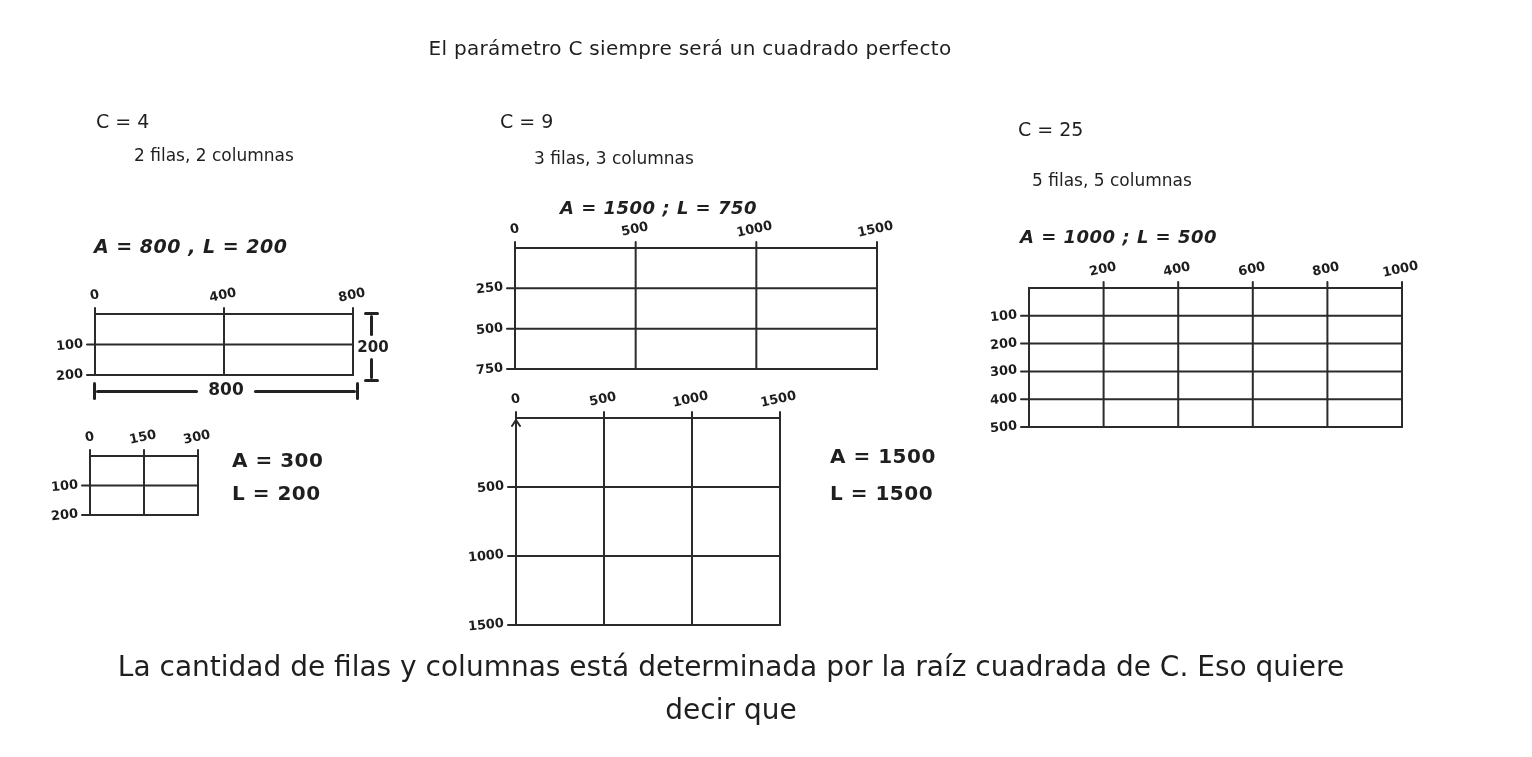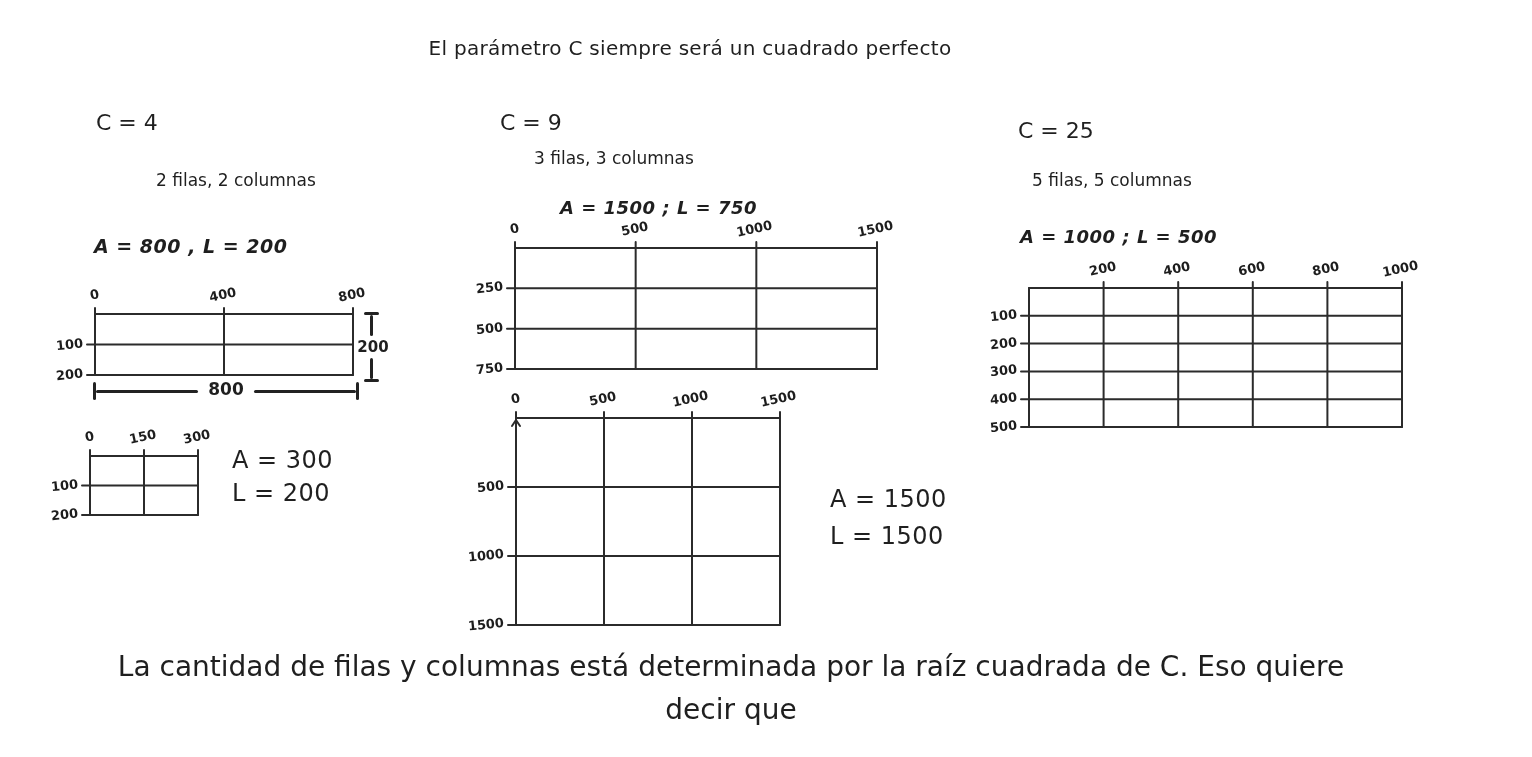--- a/index.html
+++ b/index.html
@@ -6,21 +6,21 @@
   body{
     width:1532px;height:757px;background:#ffffff;
     font-family:"DejaVu Sans",sans-serif;color:#1f1f1f;
     position:relative;overflow:hidden;
   }
   .abs{position:absolute;}
   .title{
     left:0;top:36px;width:1380px;text-align:center;
     font-size:20px;letter-spacing:.3px;
   }
-  .c-label{font-size:22px;}
+  .c-label{font-size:19px;}
   .sub-label{font-size:17px;}
   .param-label{font-size:19px;font-weight:700;letter-spacing:.5px;font-style:italic;}
 
   
   .grid{position:absolute;}
   .grid svg{position:absolute;left:0;top:0;overflow:visible;}
   .grid svg line{stroke:#2b2b2b;stroke-width:2;stroke-linecap:round;}
   .tick{
     position:absolute;font-size:13px;font-weight:700;color:#1d1d1d;
     white-space:nowrap;
@@ -31,44 +31,44 @@
   
   .dim-h{position:absolute;display:flex;align-items:center;}
   .dh-end{width:3px;height:18px;background:#222;border-radius:2px;}
   .dh-line{flex:1;height:3px;background:#222;border-radius:2px;}
   .dh-text{padding:0 10px;font-size:17px;font-weight:700;transform:translateY(-2px);}
   .dim-v{position:absolute;display:flex;flex-direction:column;align-items:center;}
   .dv-end{height:3px;width:15px;background:#222;border-radius:2px;}
   .dv-line{width:3px;flex:1;background:#222;border-radius:2px;}
   .dv-text{font-size:15px;font-weight:700;padding:2px 0 2px 4px;}
 
-  .side-labels div{font-size:24px;font-weight:400;letter-spacing:.5px;}
+  .side-labels div{font-size:20px;font-weight:700;letter-spacing:.5px;}
 
   .footer{
     left:86px;top:645px;width:1290px;text-align:center;
     font-size:28px;line-height:1.55;
   }
 
   
   #c4-label{left:96px;top:110px;}
-  #c4-sub{left:134px;top:170px;margin-left:22px;}
+  #c4-sub{left:134px;top:145px;}
   #c4-params{left:94px;top:235px;}
   #grid-c4-main{left:95px;top:314px;width:258px;height:61px;}
   #c4-width-dim{left:93px;top:382px;width:266px;height:18px;}
   #c4-height-dim{left:358px;top:312px;width:26px;height:70px;}
   #grid-c4-small{left:90px;top:456px;width:108px;height:59px;}
   #c4-side{left:232px;top:444px;}
   #c4-side div{line-height:33px;}
 
   #c9-label{left:500px;top:110px;}
   #c9-sub{left:534px;top:148px;}
   #c9-params{left:560px;top:197px;font-size:18px;}
   #grid-c9-main{left:515px;top:248px;width:362px;height:121px;}
   #grid-c9-square{left:516px;top:418px;width:264px;height:207px;}
-  #c9-side{left:830px;top:438px;margin-top:43px;}
+  #c9-side{left:830px;top:438px;}
   #c9-side div{line-height:37px;}
 
   #c25-label{left:1018px;top:118px;}
   #c25-sub{left:1032px;top:170px;text-align:center;}
   #c25-params{left:1020px;top:226px;font-size:18px;}
   #grid-c25-main{left:1029px;top:288px;width:373px;height:139px;}
 </style>
 </head>
 <body>
 

